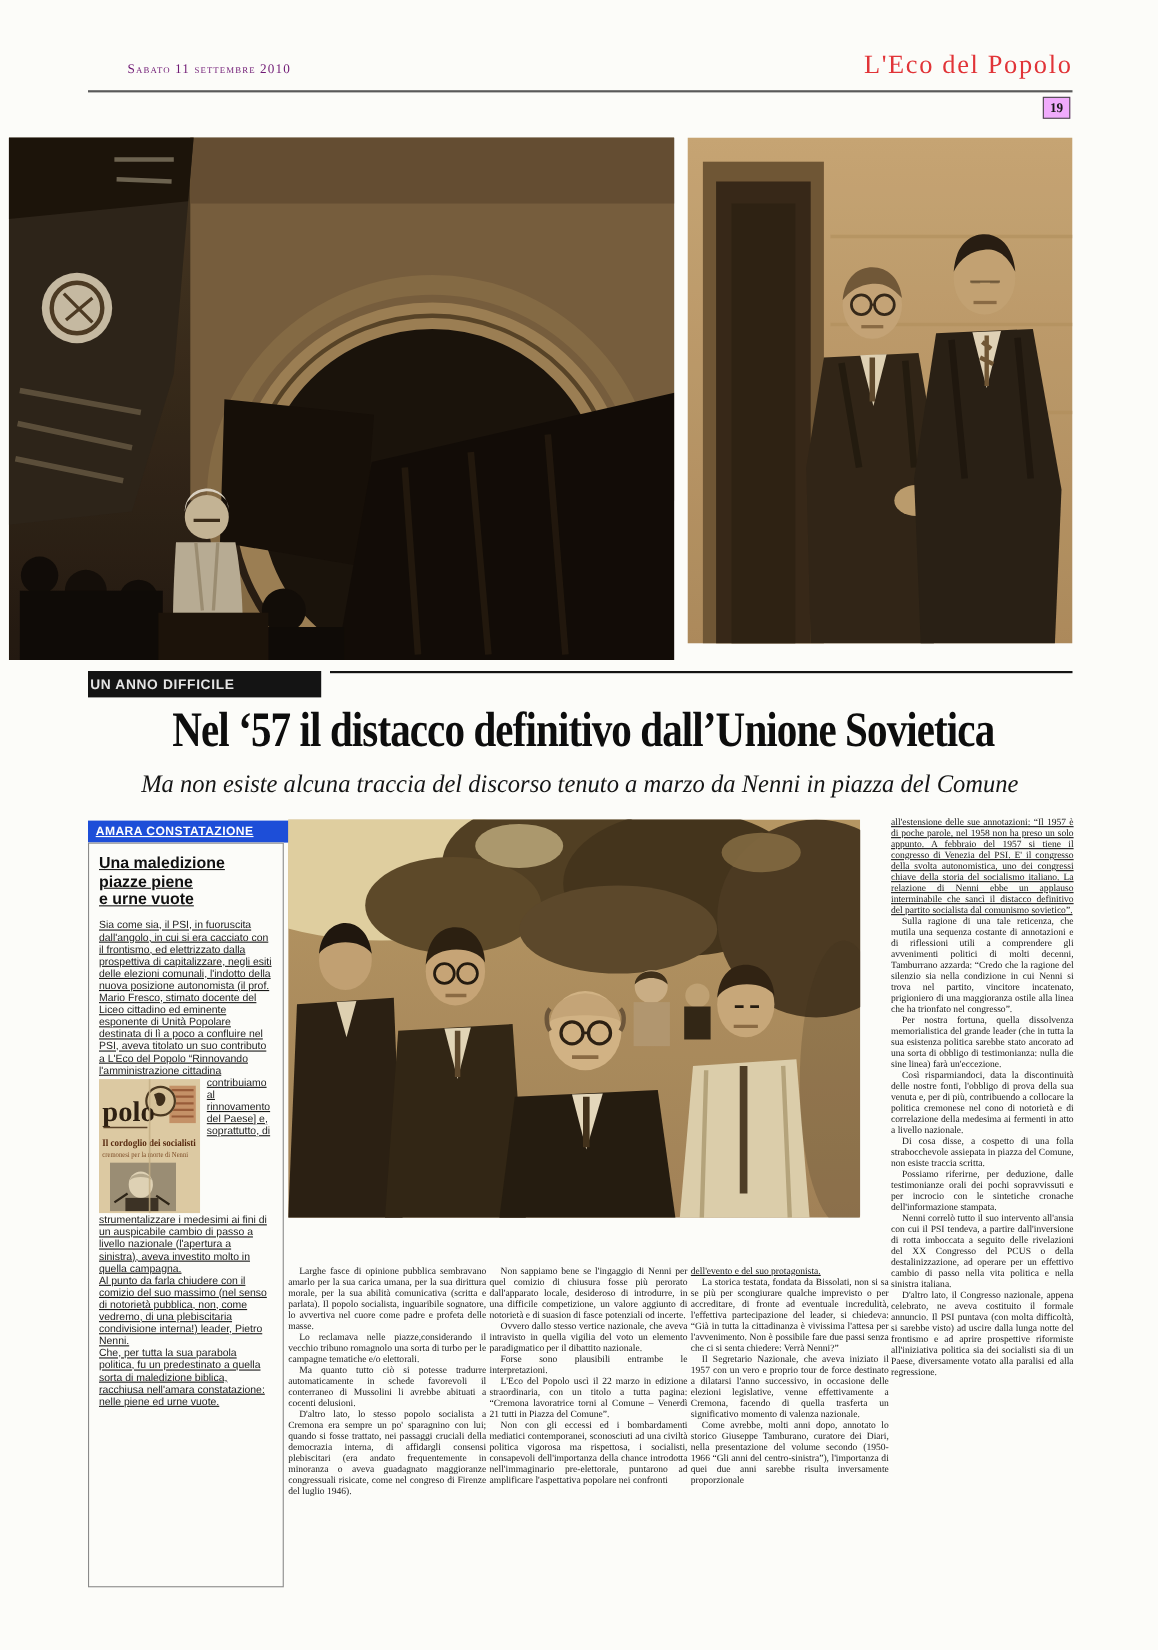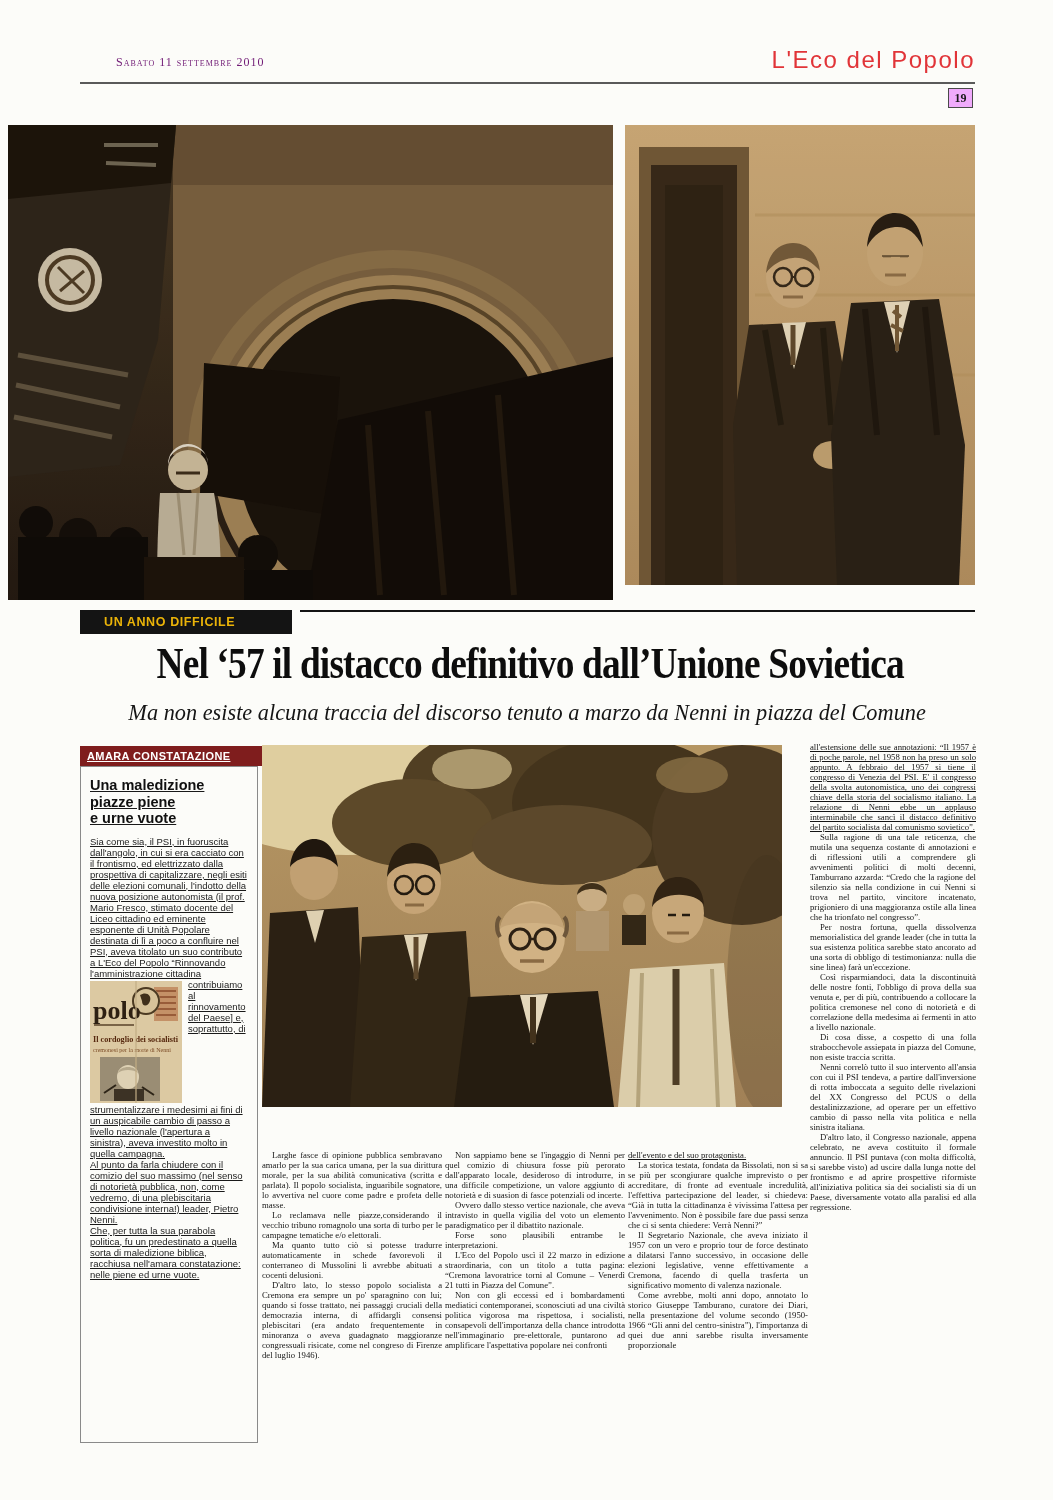--- a/index.html
+++ b/index.html
@@ -2,44 +2,44 @@
 <html lang="it"><head>
 <meta charset="utf-8">
 <style>
   html,body{margin:0;padding:0;background:#e9e9e9;}
   #page{position:relative;width:1053px;height:1500px;background:#fcfcf9;overflow:hidden;
         font-family:"Liberation Serif",serif;color:#191919;}
   .abs{position:absolute;}
 
   
   .hdr-date{left:84px;top:55px;font-variant:small-caps;font-size:12px;letter-spacing:1px;color:#701a75;margin-left:32px;}
-  .hdr-title{right:78px;top:46px;font-family:Liberation Sans, sans-serif;font-size:24px;
+  .hdr-title{right:78px;top:46px;font-family:Liberation Serif, serif;font-size:24px;
              letter-spacing:1.5px;color:#e13438;}
   .hdr-rule{left:80px;top:82px;width:895px;height:2px;background:#5a5a5a;}
   .hdr-page{left:948px;top:88px;width:23px;height:18px;border:1.5px solid #4a4a4a;
             font:bold 12px/18px "Liberation Serif",serif;text-align:center;background:#f0abfc;}
 
   
   .photo-left{left:8px;top:125px;width:605px;height:475px;}
   .photo-right{left:625px;top:125px;width:350px;height:460px;}
   .photo-left svg,.photo-right svg,.photo-center svg{display:block;width:100%;height:100%;}
 
   
-  .kicker-main{left:80px;top:610px;width:212px;height:24px;background:#141414;color:#eab308;
-               font:bold 12.5px/24px "Liberation Sans",sans-serif;letter-spacing:.6px;padding-left:24px;box-sizing:border-box;}
+  .kicker-main{left:80px;top:610px;width:212px;height:24px;background:#141414;color:#e5e5e5;
+               font:bold 12.5px/24px "Liberation Sans",sans-serif;letter-spacing:.6px;padding-left:2px;box-sizing:border-box;}
   .kicker-rule{left:300px;top:610px;width:675px;height:2px;background:#141414;}
   .headline{left:80px;top:634px;width:895px;height:60px;text-align:center;white-space:nowrap;}
   .headline span{display:inline-block;font:bold 45px/58px "Liberation Serif",serif;letter-spacing:-1px;
                  transform:scaleX(.83);transform-origin:center;color:#0d0d0d;}
   .subhead{left:80px;top:699px;width:895px;text-align:center;white-space:nowrap;}
   .subhead span{display:inline-block;font:italic 23px/28px "Liberation Serif",serif;
                 transform:scaleX(.97);transform-origin:center;color:#151515;}
 
   
-  .sidebar-kicker{left:80px;top:746px;width:202px;height:20px;background:#7f1d1d;color:#fff;
+  .sidebar-kicker{left:80px;top:746px;width:202px;height:20px;background:#1d4ed8;color:#fff;
                   font:bold 11px/20px "Liberation Sans",sans-serif;letter-spacing:.4px;padding-left:7px;
                   box-sizing:border-box;text-decoration:underline;}
   .sidebar-box{left:80px;top:766px;width:178px;height:677px;border:1px solid #8a8a8a;
                padding:8px 9px;box-sizing:border-box;overflow:hidden;background:#fcfcf9;text-decoration:underline;}
   .sb-title{font:bold 14.5px/16.5px "Liberation Sans",sans-serif;color:#101010;margin:2px 0 9px;}
   .sidebar-box p{font:9.5px/11px "Liberation Sans",sans-serif;margin:0;color:#222;text-align:left;}
   .clip-float{float:left;width:92px;height:122px;margin:2px 6px 1px 0;}
   .clip-float svg{display:block;width:100%;height:100%;}
 
   
@@ -295,17 +295,18 @@
     <p>La storica testata, fondata da Bissolati, non si sa se più per scongiurare qualche imprevisto o per accreditare, di fronte ad eventuale incredulità, l'effettiva partecipazione del leader, si chiedeva: “Già in tutta la cittadinanza è vivissima l'attesa per l'avvenimento. Non è possibile fare due passi senza che ci si senta chiedere: Verrà Nenni?”</p>
     <p>Il Segretario Nazionale, che aveva iniziato il 1957 con un vero e proprio tour de force destinato a dilatarsi l'anno successivo, in occasione delle elezioni legislative, venne effettivamente a Cremona, facendo di quella trasferta un significativo momento di valenza nazionale.</p>
     <p>Come avrebbe, molti anni dopo, annotato lo storico Giuseppe Tamburano, curatore dei Diari, nella presentazione del volume secondo (1950-1966 “Gli anni del centro-sinistra”), l'importanza di quei due anni sarebbe risulta inversamente proporzionale</p>
   </div>
   <div class="abs col col4">
     <p class="cont">all'estensione delle sue annotazioni: “Il 1957 è di poche parole, nel 1958 non ha preso un solo appunto. A febbraio del 1957 si tiene il congresso di Venezia del PSI. E' il congresso della svolta autonomistica, uno dei congressi chiave della storia del socialismo italiano. La relazione di Nenni ebbe un applauso interminabile che sancì il distacco definitivo del partito socialista dal comunismo sovietico”.</p>
     <p>Sulla ragione di una tale reticenza, che mutila una sequenza costante di annotazioni e di riflessioni utili a comprendere gli avvenimenti politici di molti decenni, Tamburrano azzarda: “Credo che la ragione del silenzio sia nella condizione in cui Nenni si trova nel partito, vincitore incatenato, prigioniero di una maggioranza ostile alla linea che ha trionfato nel congresso”.</p>
     <p>Per nostra fortuna, quella dissolvenza memorialistica del grande leader (che in tutta la sua esistenza politica sarebbe stato ancorato ad una sorta di obbligo di testimonianza: nulla die sine linea) farà un'eccezione.</p>
     <p>Così risparmiandoci, data la discontinuità delle nostre fonti, l'obbligo di prova della sua venuta e, per di più, contribuendo a collocare la politica cremonese nel cono di notorietà e di correlazione della medesima ai fermenti in atto a livello nazionale.</p>
     <p>Di cosa disse, a cospetto di una folla strabocchevole assiepata in piazza del Comune, non esiste traccia scritta.</p>
+    <p>Possiamo riferirne, per deduzione, dalle testimonianze orali dei pochi sopravvissuti e per incrocio con le sintetiche cronache dell'informazione stampata.</p>
     <p>Nenni correlò tutto il suo intervento all'ansia con cui il PSI tendeva, a partire dall'inversione di rotta imboccata a seguito delle rivelazioni del XX Congresso del PCUS o della destalinizzazione, ad operare per un effettivo cambio di passo nella vita politica e nella sinistra italiana.</p>
     <p>D'altro lato, il Congresso nazionale, appena celebrato, ne aveva costituito il formale annuncio. Il PSI puntava (con molta difficoltà, si sarebbe visto) ad uscire dalla lunga notte del frontismo e ad aprire prospettive riformiste all'iniziativa politica sia dei socialisti sia di un Paese, diversamente votato alla paralisi ed alla regressione.</p>
   </div>
 
 </div>
 
 </body></html>

